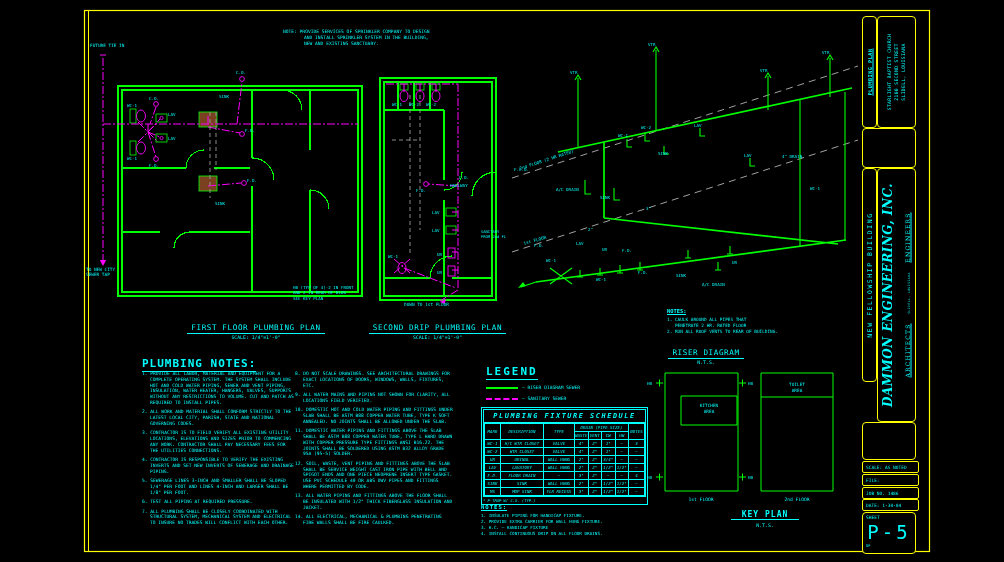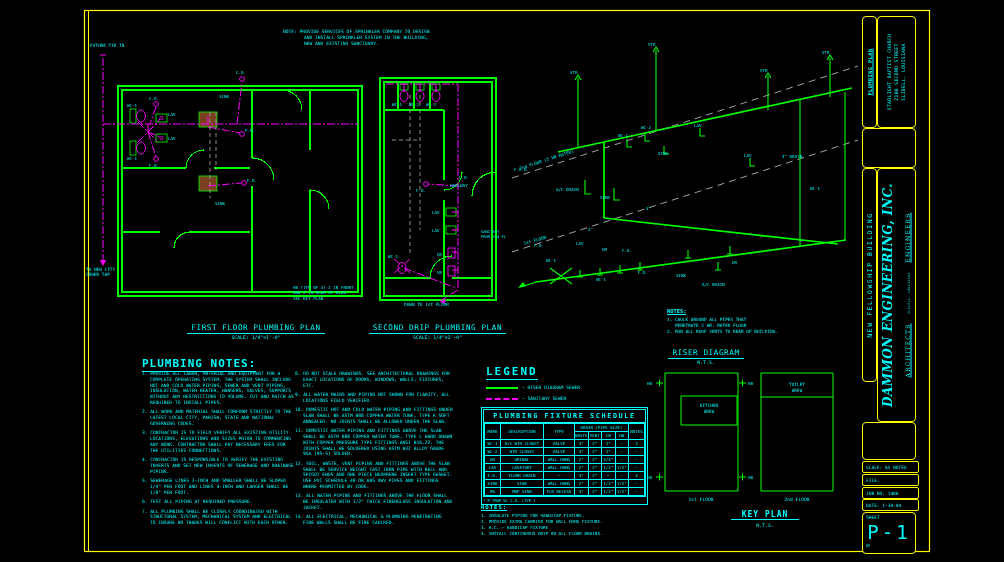--- a/index.html
+++ b/index.html
@@ -25,21 +25,21 @@
   
   .legend{position:absolute;left:486px;top:360px;color:#00ffff;}
   .legend-title{font-size:11px;font-weight:bold;letter-spacing:2px;border-bottom:1px solid #00ffff;
                 display:inline-block;padding-bottom:1px;margin-bottom:5px;}
   .legend-row{font-size:4.6px;margin-bottom:6px;white-space:nowrap;}
   .legend-sample{display:inline-block;width:32px;vertical-align:middle;margin-right:4px;}
   .ls0{border-top:2px solid #00ff00;}
   .ls1{border-top:2px dashed #ff00ff;}
   .ls2{border-top:2px dashed #9a9a9a;}
   
-  .schedule{position:absolute;left:481px;top:407px;width:163px;border:1px solid #00ffff;padding:1px;background:#000;}
+  .schedule{position:absolute;left:481px;top:407px;width:163px;border:1px solid #00ffff;padding:1px;background:#000;font-style:italic;}
   .schedule-inner{border:1px solid #00ffff;}
   .sched-title{font-size:6.8px;font-weight:bold;color:#00ffff;text-align:center;letter-spacing:1.6px;
                padding:2px 0;border-bottom:1px solid #00ffff;}
   .schedule table{border-collapse:collapse;width:100%;table-layout:fixed;}
   .schedule th,.schedule td{border:1px solid #00ffff;color:#00ffff;font-size:4.1px;text-align:center;
                padding:1px 0;font-weight:normal;overflow:hidden;white-space:nowrap;}
   .w-mark{width:15px}.w-desc{width:42px}.w-type{width:30px}.w-sz{width:12px}.w-notes{width:15px}
   .sched-foot{color:#00ffff;font-size:3.8px;margin-top:1px;}
   
   .sched-notes{position:absolute;left:481px;top:494px;color:#00ffff;}
@@ -444,15 +444,15 @@
   <span>FILE:</span>
 </div>
 <div class="tb-row" style="left:862px;top:487px;width:52px;height:10px;">
   <span>JOB NO. 1486</span>
 </div>
 <div class="tb-row" style="left:862px;top:499px;width:52px;height:10px;">
   <span>DATE: 1-30-04</span>
 </div>
 <div class="tb-sheetbox" style="left:862px;top:512px;width:52px;height:40px;">
   <div class="tb-sheet-label">SHEET</div>
-  <div class="tb-sheet-num">P-1</div>
+  <div class="tb-sheet-num">P-5</div>
   <div class="tb-of">OF</div>
 </div>
 
 </body></html>

